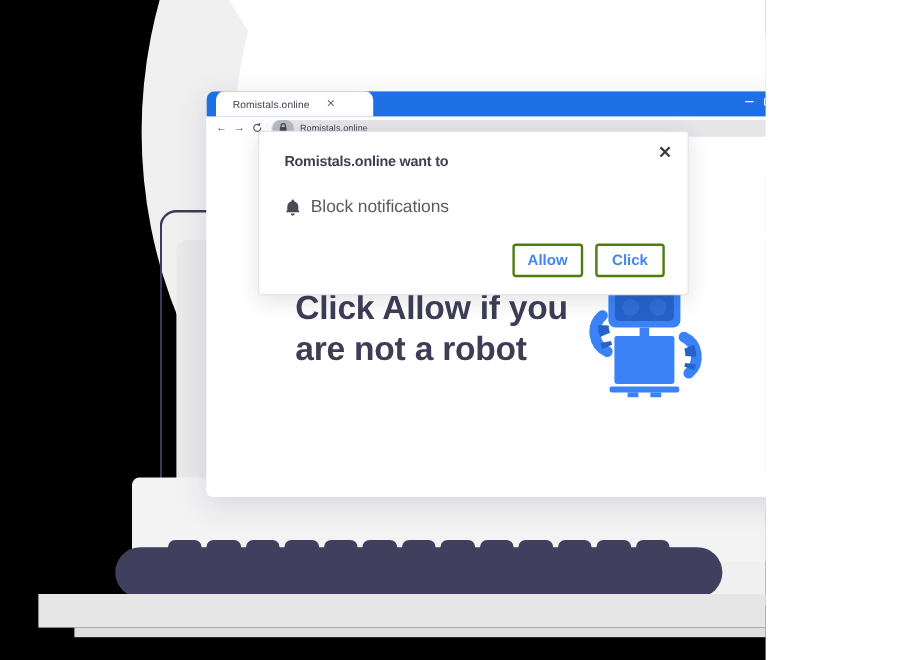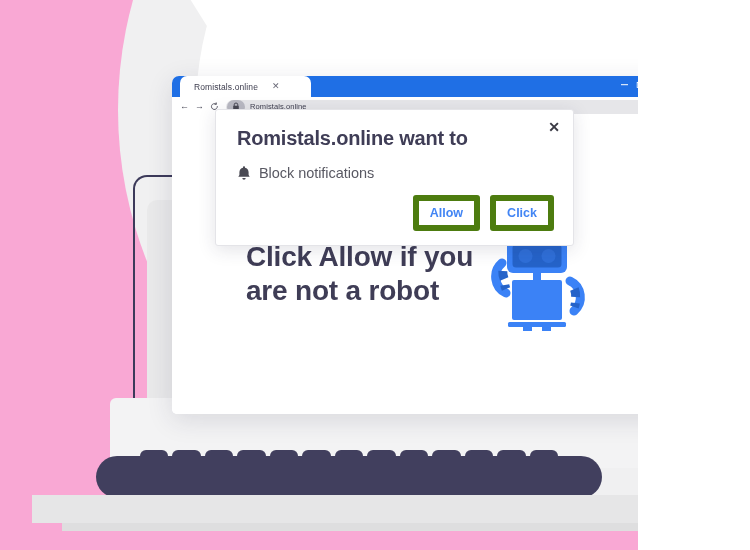--- a/index.html
+++ b/index.html
@@ -10,21 +10,21 @@
   body {
     font-family: "Liberation Sans", sans-serif;
     -webkit-font-smoothing: antialiased;
   }
 
   .stage {
     position: relative;
     width: 638px;
     height: 550px;
     overflow: hidden;
-    background: #f9a8d4;
+    background: #000000;
   }
 
   
   .bg-layer {
     position: absolute;
     inset: 0;
     overflow: hidden;
     pointer-events: none;
   }
   .bg-arc {
@@ -274,21 +274,21 @@
     font-size: 14px;
     font-weight: 700;
     color: #3a3a44;
     line-height: 1;
     cursor: pointer;
   }
   .dialog-title {
     position: absolute;
     left: 21px;
     top: 17px;
-    font-size: 20px;
+    font-size: 12px;
     font-weight: 700;
     color: #3f3d56;
     letter-spacing: -0.2px;
   }
   .dialog-perm {
     position: absolute;
     left: 21px;
     top: 55px;
     display: flex;
     align-items: center;
@@ -305,21 +305,21 @@
     position: absolute;
     right: 19px;
     bottom: 14px;
     display: flex;
     gap: 10px;
   }
   .dlg-btn {
     min-width: 58px;
     padding: 5px 11px;
     background: #ffffff;
-    border: 6px solid #4d7c0f;
+    border: 2px solid #4d7c0f;
     border-radius: 3px;
     color: #4285f4;
     font-size: 12.5px;
     font-weight: 700;
     font-family: "Liberation Sans", sans-serif;
     text-align: center;
     cursor: pointer;
   }
 </style>
 </head>

